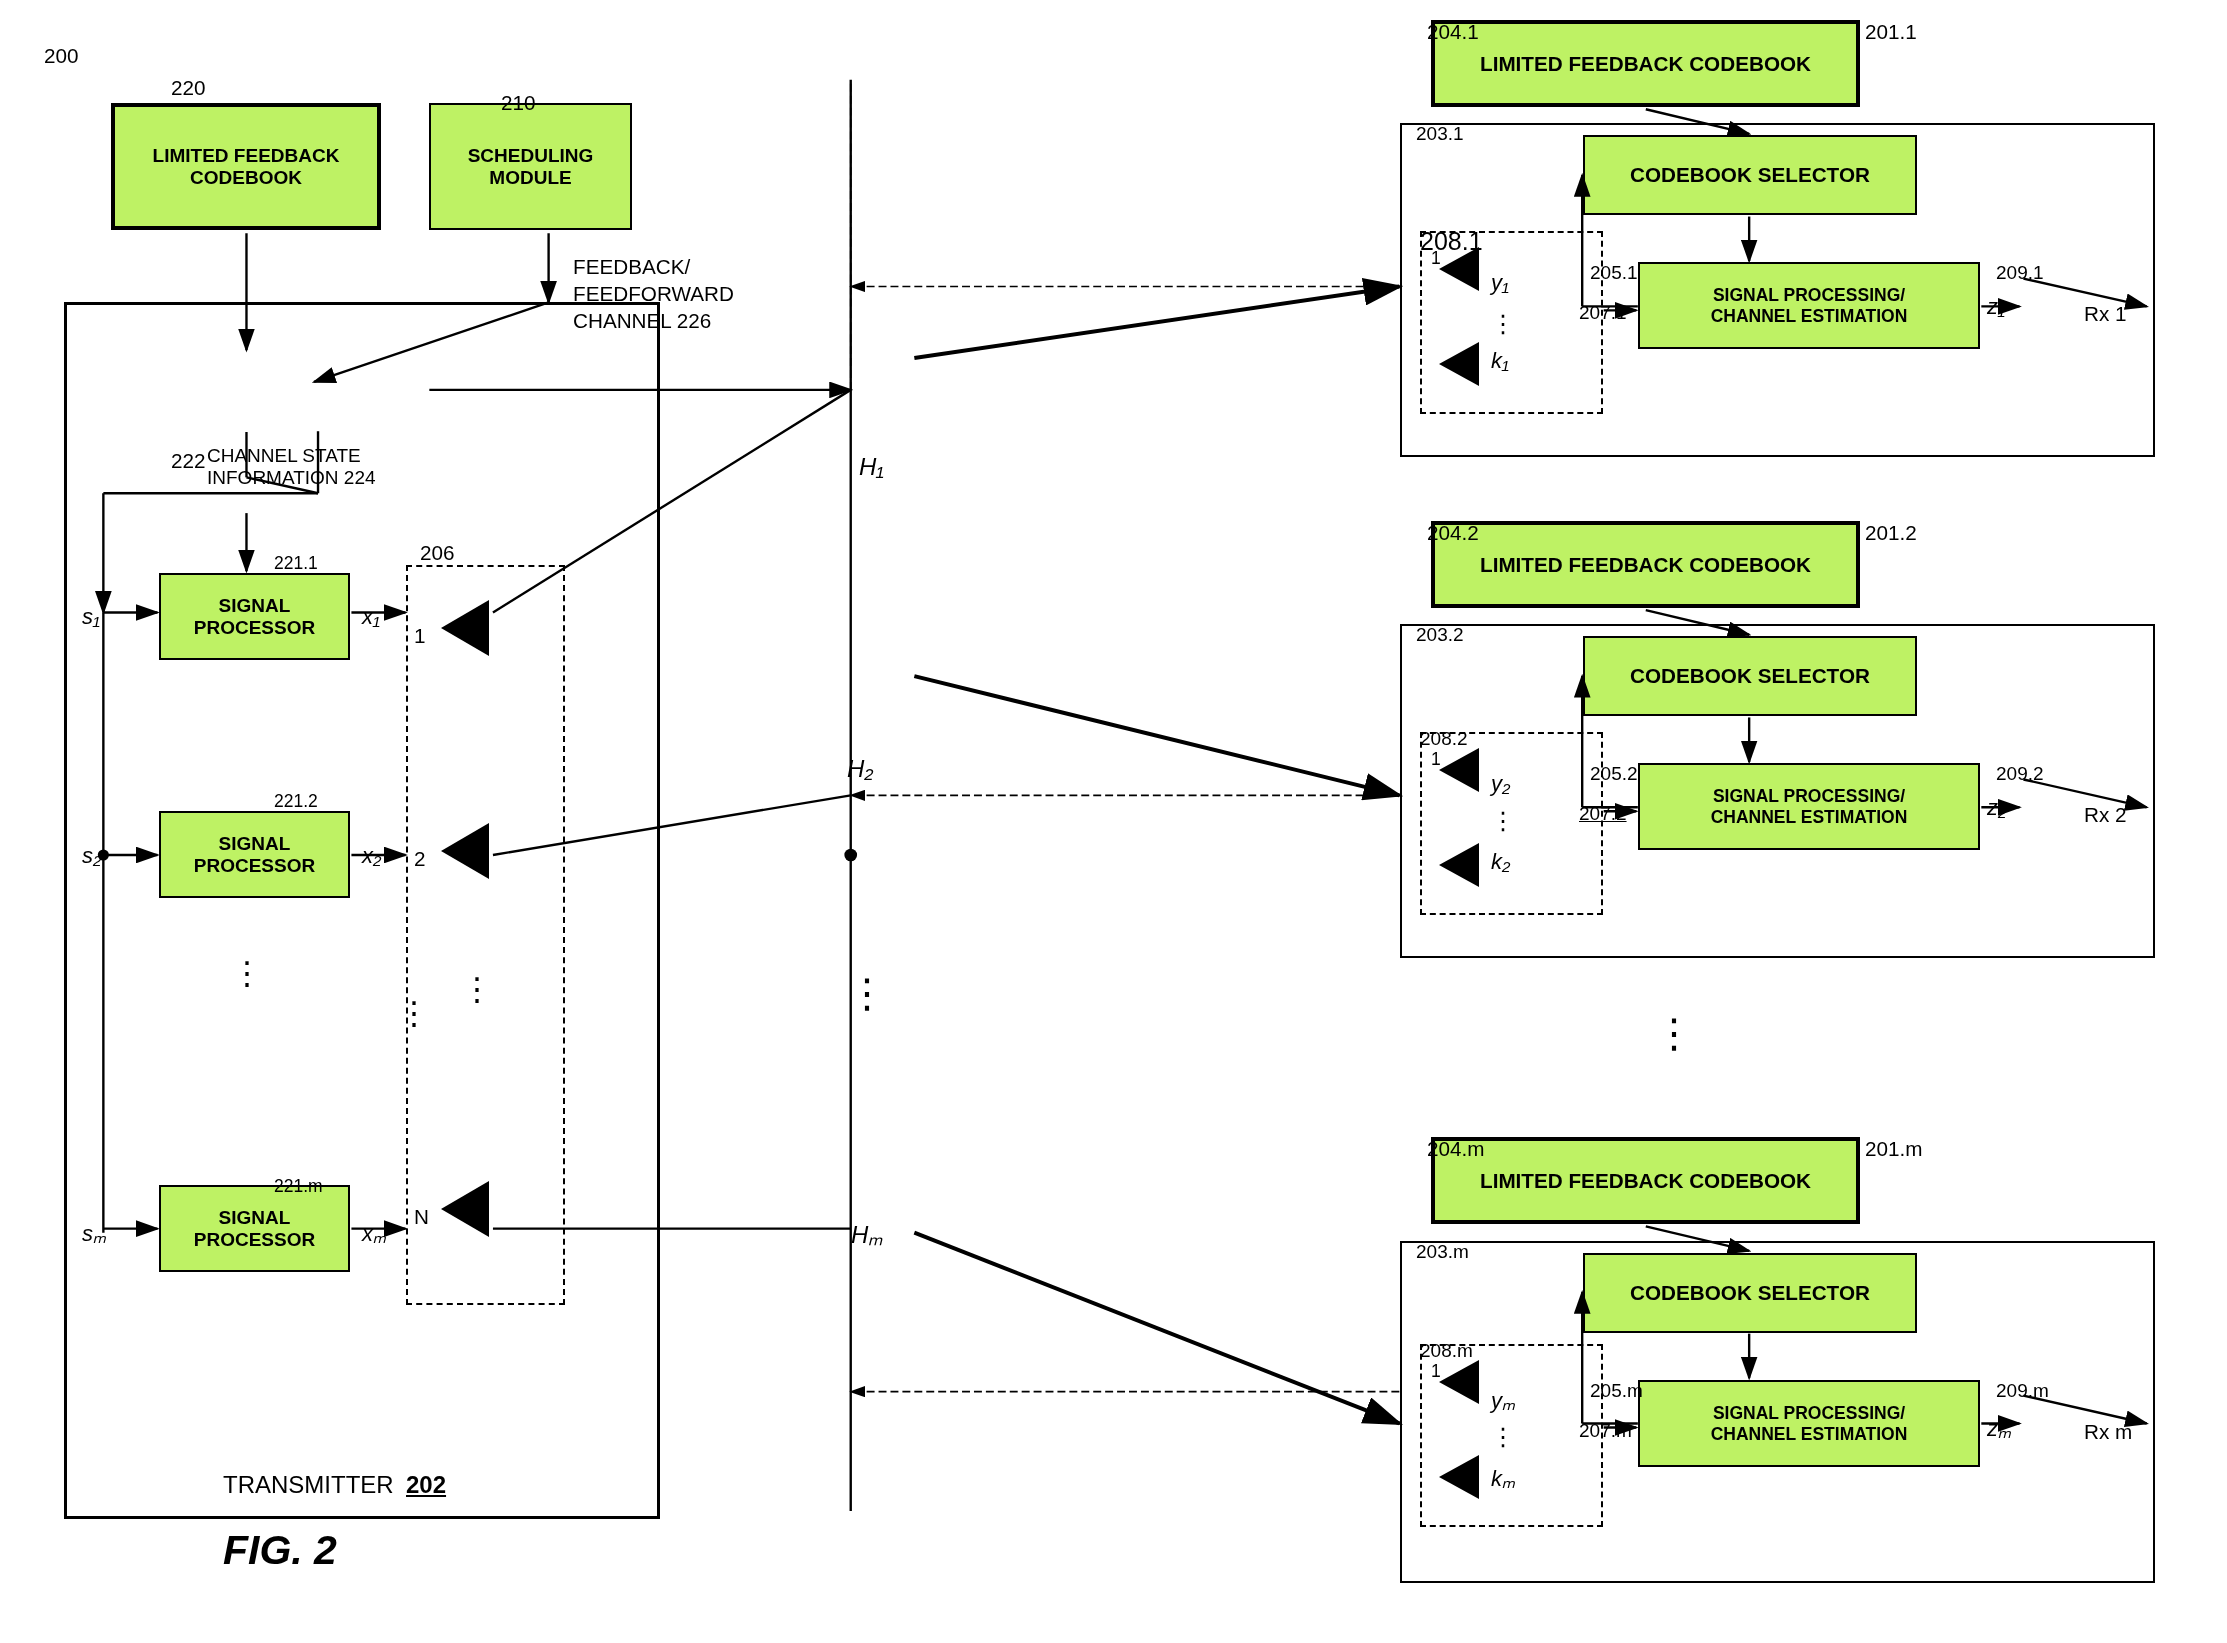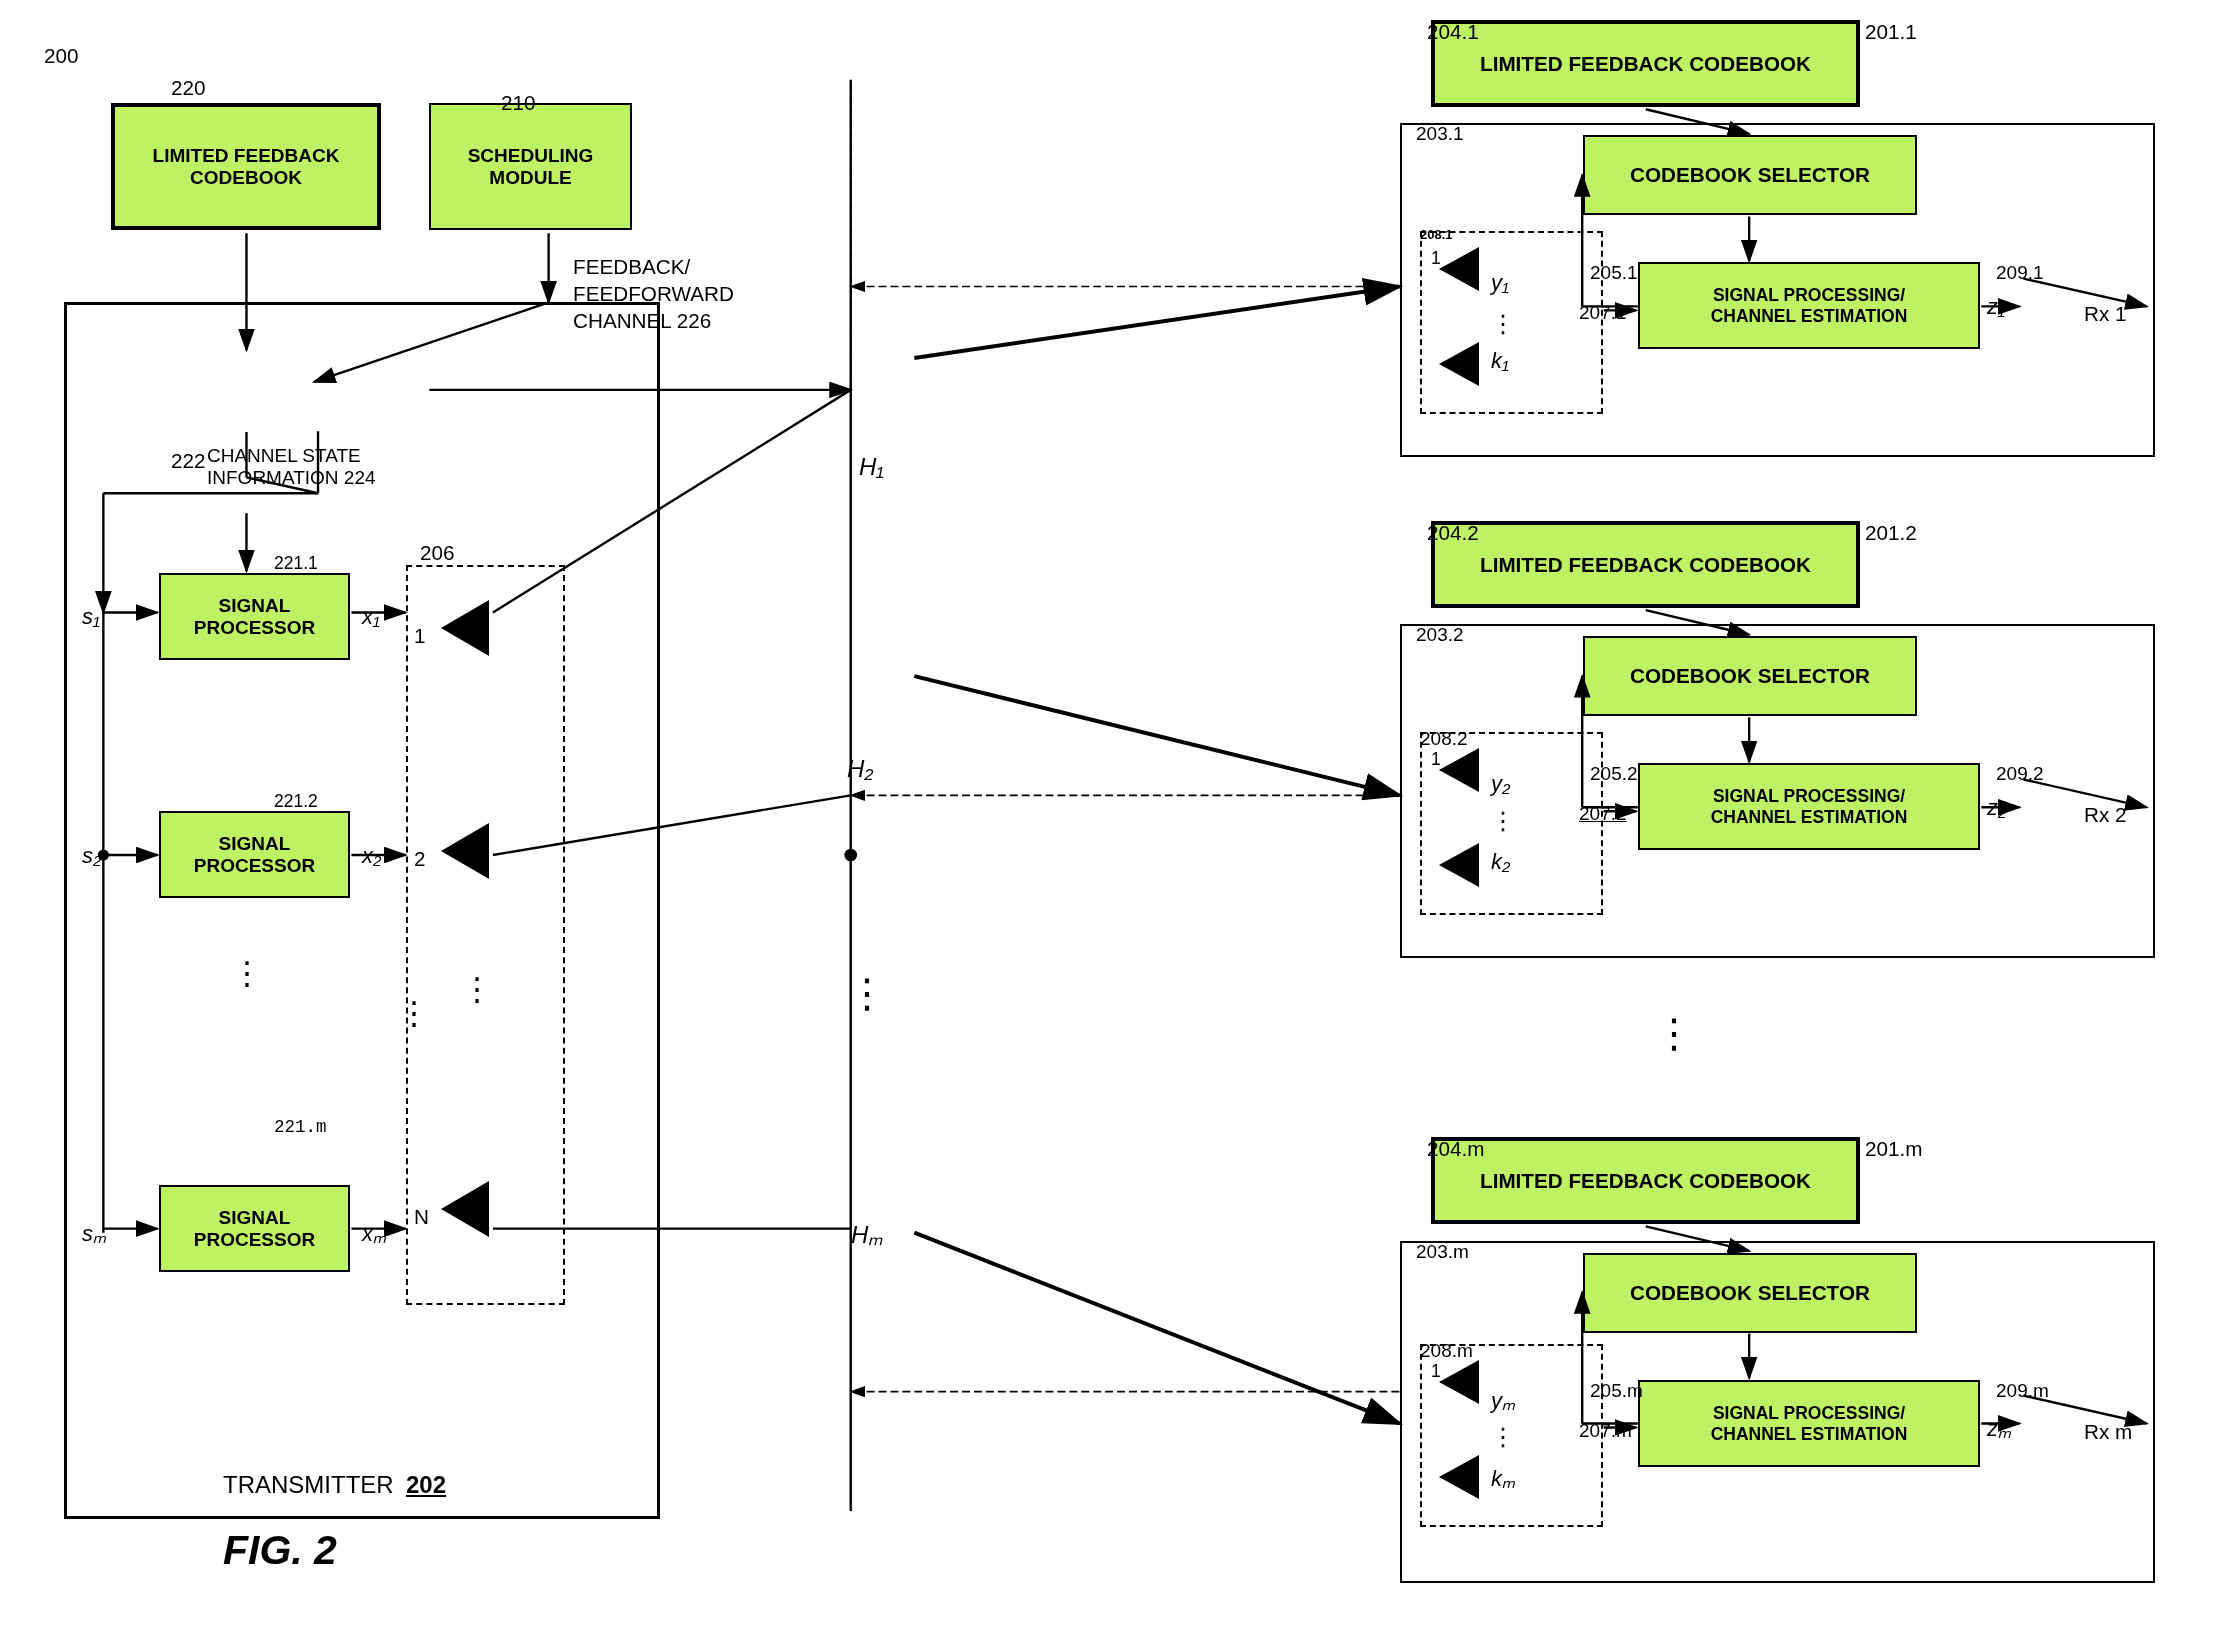--- a/index.html
+++ b/index.html
@@ -108,21 +108,21 @@
   </div>
   <span class="label" style="left:274px; top:791px; font-size:17.5px;">221.2</span>
 
   <span class="label" style="left:82px; top:843px; font-size:22px; font-style:italic;">s₂</span>
 
   <span class="label" style="left:362px; top:843px; font-size:22px; font-style:italic;">x₂</span>
 
   <div class="box" style="left:159px; top:1185px; width:191px; height:87px; font-size:19px;">
     <span>SIGNAL<br>PROCESSOR</span>
   </div>
-  <span class="label" style="left:274px; top:1117px; font-size:17.5px;font-family:Liberation Mono, monospace;">221.m</span>
+  <span class="label" style="left:274px; top:1176px; font-size:17.5px;">221.m</span>
 
   <span class="label" style="left:82px; top:1217px; font-size:22px; font-style:italic;">sₘ</span>
 
   <span class="label" style="left:362px; top:1217px; font-size:22px; font-style:italic;">xₘ</span>
 
   <span style="position:absolute; left:231px; top:954px; font-size:32px;">⋮</span>
 
   <span style="position:absolute; left:398px; top:994px; font-size:32px;">⋮</span>
 
   <span class="label" style="left:420px; top:541px; font-size:20.7px;">206</span>
@@ -158,21 +158,21 @@
     <span>CODEBOOK SELECTOR</span>
   </div>
 
   <div class="box" style="left:1638px; top:262px; width:342px; height:87px; font-size:17.5px;">
     <span>SIGNAL PROCESSING/<br>CHANNEL ESTIMATION</span>
   </div>
   <span class="label" style="left:1590px; top:262px; font-size:19px;">205.1</span>
   <span class="label" style="left:1579px; top:302px; font-size:19px;">207.1</span>
 
   <div class="box-dashed" style="position:absolute; left:1420px; top:231px; width:183px; height:183px; background:transparent;"></div>
-  <span class="label" style="left:1420px; top:227px; font-size:13px;font-weight:bold;">208.1</span>
+  <span class="label" style="left:1420px; top:227px; font-size:25px;">208.1</span>
 
   <div style="position:absolute; left:1439px; top:247px; width:0; height:0; border-top:22px solid transparent; border-bottom:22px solid transparent; border-right:40px solid #000;"></div>
   <span class="label" style="left:1431px; top:248px; font-size:17.5px;">1</span>
 
   <span class="label" style="left:1491px; top:270px; font-size:22px; font-style:italic;">y₁</span>
   <span style="position:absolute; left:1491px; top:310px; font-size:24px;">⋮</span>
 
   <div style="position:absolute; left:1439px; top:342px; width:0; height:0; border-top:22px solid transparent; border-bottom:22px solid transparent; border-right:40px solid #000;"></div>
   <span class="label" style="left:1491px; top:348px; font-size:22px; font-style:italic;">k₁</span>
 

